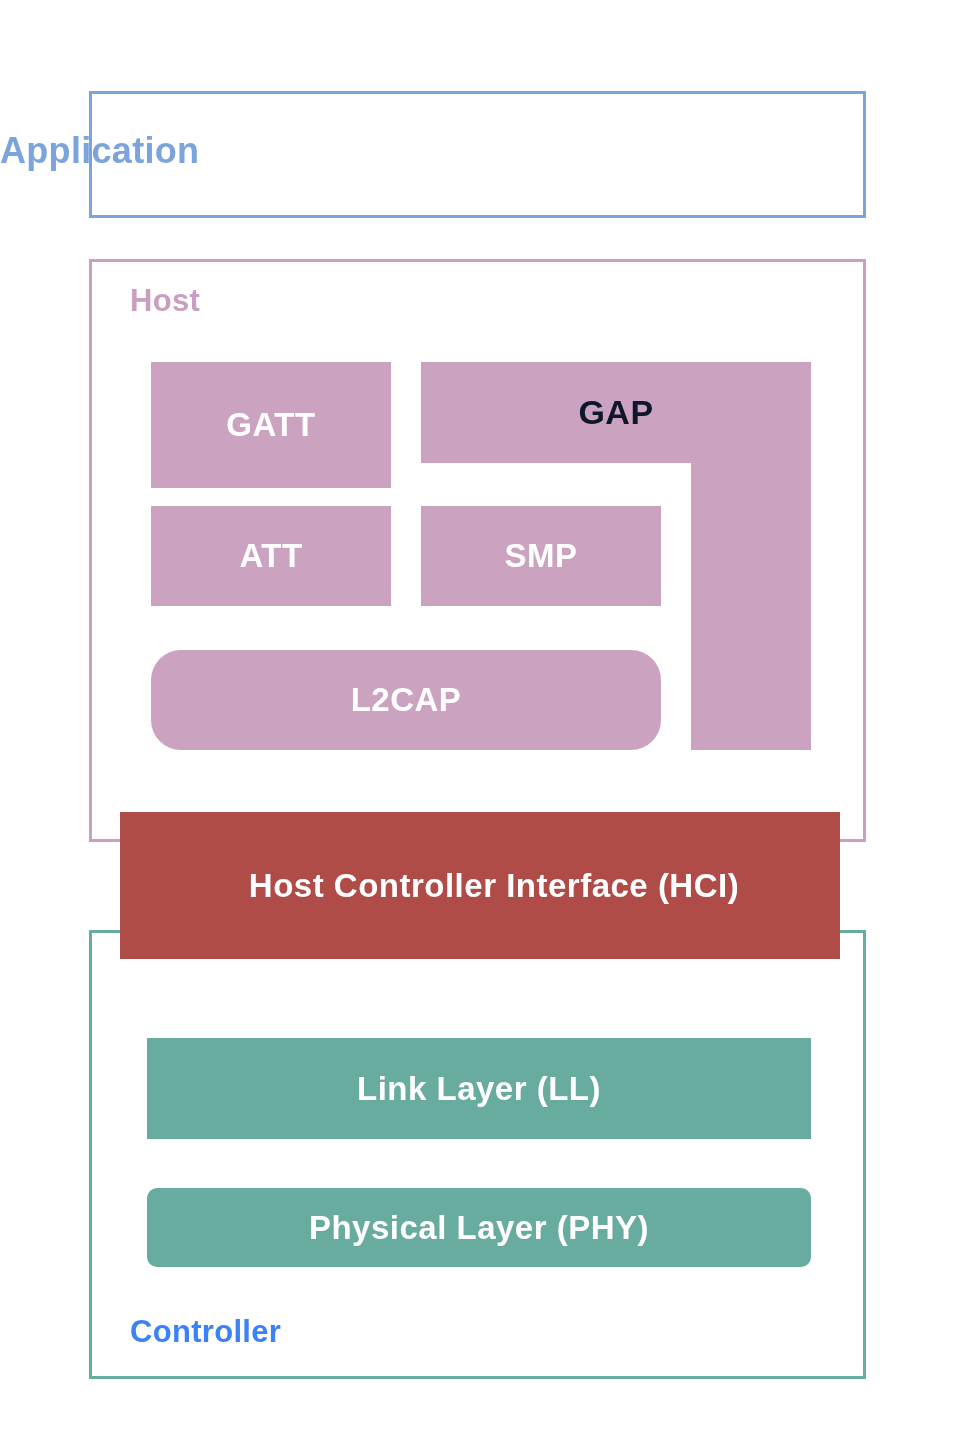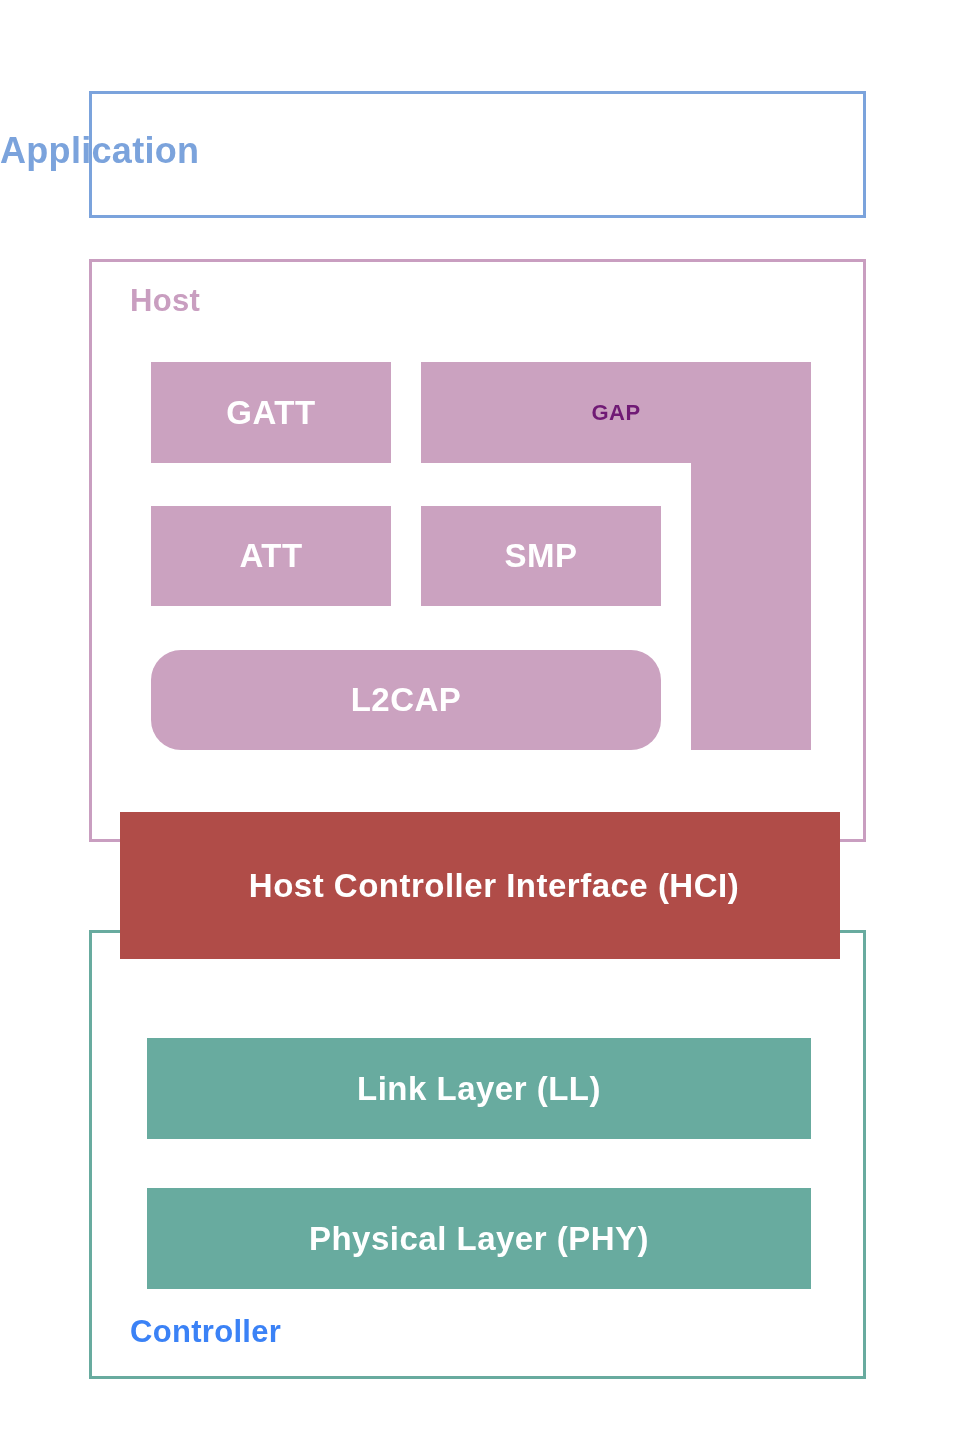--- a/index.html
+++ b/index.html
@@ -75,21 +75,21 @@
     color: #ffffff;
     font-weight: bold;
     font-size: 33px;
     letter-spacing: 0.5px;
     white-space: nowrap;
   }
   .block.host-block  { background: #CBA2C0; }
   .block.ctrl-block  { background: #68AB9F; margin-top: 16px; }
   .block.hci-block   { background: #B04C48; padding-left: 28px; }
 
-  .block-gatt  { left: 151px; top: 362px; width: 240px; height: 101px; }
+  .block-gatt  { left: 151px; top: 362px; width: 240px; height: 126px; }
   .block-att   { left: 151px; top: 506px; width: 240px; height: 100px; }
   .block-smp   { left: 421px; top: 506px; width: 240px; height: 100px; }
   .block-l2cap { left: 151px; top: 650px; width: 510px; height: 100px; border-radius: 30px; }
 
   
   .block-gap {
     left: 421px; top: 362px;
     width: 390px; height: 388px;
     background: transparent;
     display: block;
@@ -103,33 +103,33 @@
     align-items: center;
     justify-content: center;
   }
   .gap-col {
     position: absolute;
     left: 270px; top: 101px;
     width: 120px; height: 287px;
     background: #CBA2C0;
   }
   .gap-label {
-    color: #701a75;
+    color: #0f172a;
     font-weight: bold;
-    font-size: 22px;
+    font-size: 34px;
     letter-spacing: 0.5px;
   }
 
   .block-hci {
     left: 120px; top: 812px;
     width: 720px; height: 147px;
     font-size: 33px;
   }
   .block-ll  { left: 147px; top: 1022px; width: 664px; height: 101px; }
-  .block-phy { left: 147px; top: 1172px; width: 664px; height: 101px; }
+  .block-phy { left: 147px; top: 1172px; width: 664px; height: 79px; border-radius: 10px; }
 </style>
 </head>
 <body>
 
 <div id="canvas">
 
   <div class="layer-box application"></div>
   <div class="box-caption caption-application">Application</div>
 
   <div class="layer-box host"></div>

